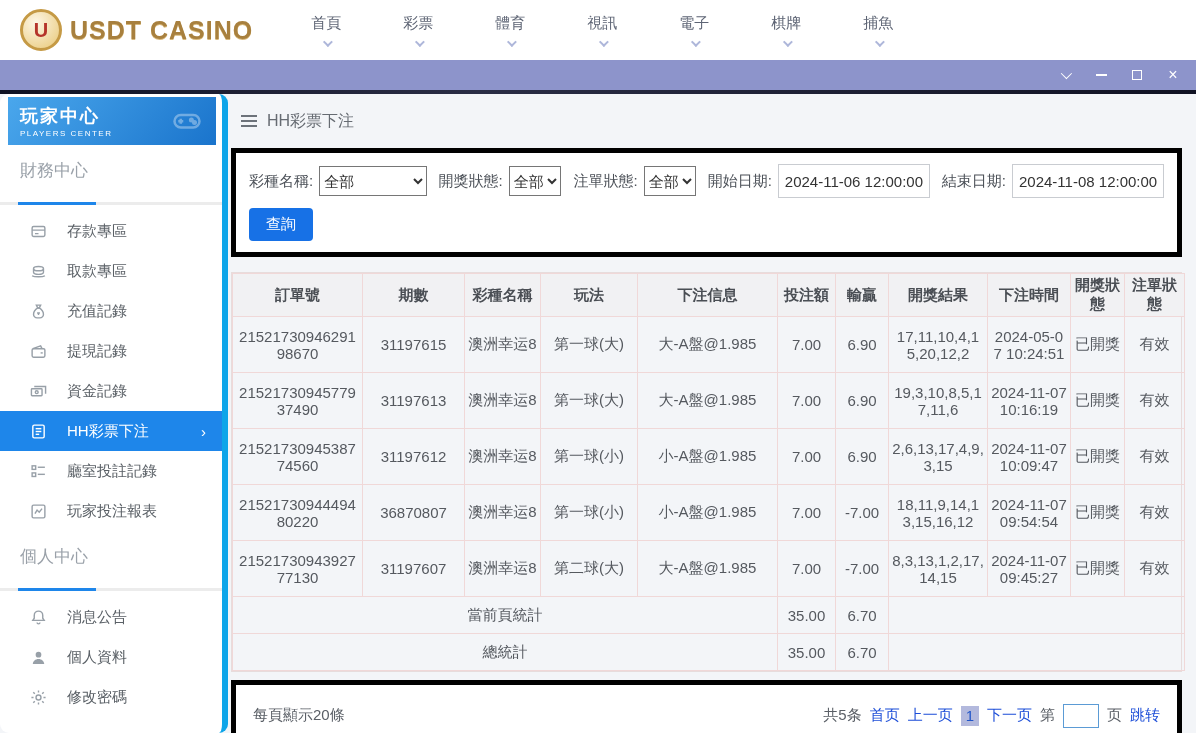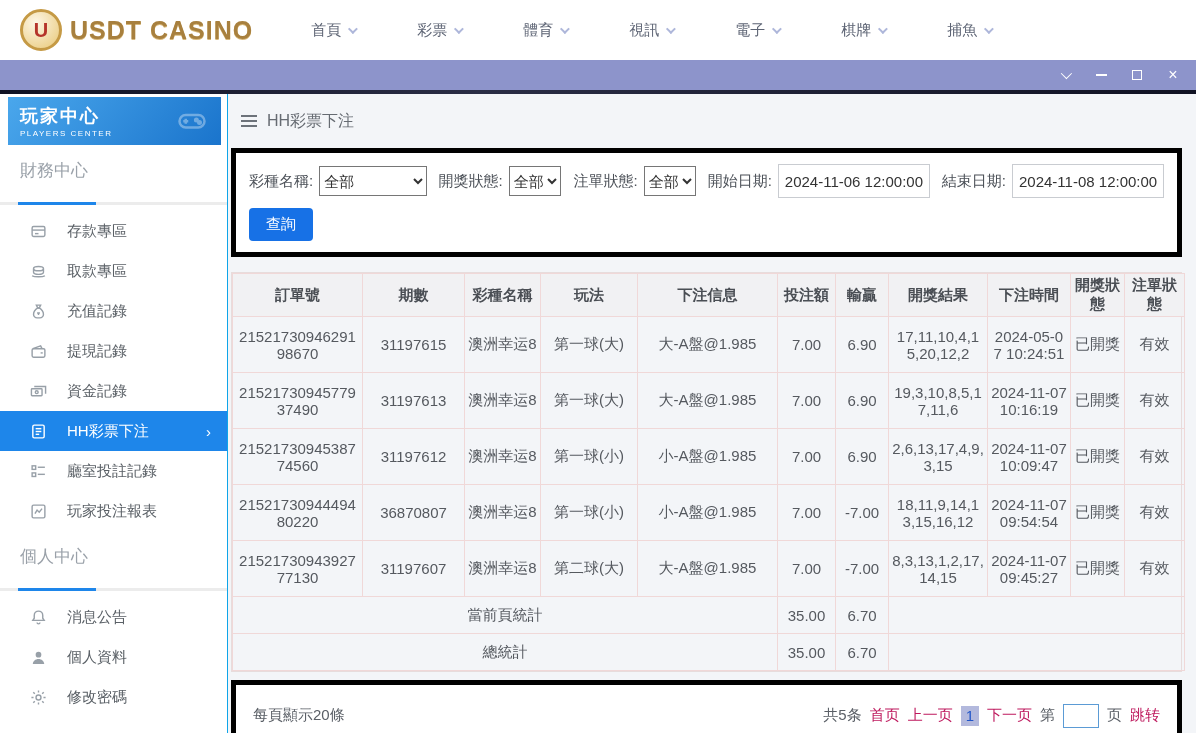--- a/index.html
+++ b/index.html
@@ -5,37 +5,37 @@
   * { margin:0; padding:0; box-sizing:border-box; }
   html,body { width:1196px; height:733px; overflow:hidden; font-family:"Liberation Sans","DejaVu Sans",sans-serif; }
   .app { width:1196px; height:733px; display:flex; flex-direction:column; background:#f3f5f8; }
 
   
   .topbar { height:60px; background:#fff; display:flex; align-items:center; padding:0 20px; flex:none; }
   .logo { display:flex; align-items:center; gap:8px; }
   .logo-badge { width:42px; height:42px; border-radius:50%; border:3px solid #c59a45; background:radial-gradient(circle at 35% 30%, #fdf6e4, #e8c878); color:#b5342a; font-weight:bold; font-size:20px; display:flex; align-items:center; justify-content:center; }
   .logo-text { font-size:25px; font-weight:bold; letter-spacing:1px; color:#a8803e; text-shadow:0 1px 0 #d8b87a; }
   .topnav { display:flex; align-items:center; margin-left:58px; gap:62px; }
-  .nav-item { display:flex; align-items:center; gap:7px; font-size:15px; color:#5d6474; cursor:pointer; }
+  .nav-item { display:flex; align-items:center; gap:7px; font-size:15px; color:#5d6474; cursor:pointer;flex-direction:column; }
   .chev { width:7px; height:7px; border-right:2px solid #aeb7da; border-bottom:2px solid #aeb7da; transform:rotate(45deg) translateY(-2px); }
 
   
   .titlebar { height:30px; background:#8d94cb; display:flex; align-items:center; justify-content:flex-end; gap:22px; padding-right:16px; flex:none; }
   .wc { width:14px; height:14px; display:flex; align-items:center; justify-content:center; cursor:pointer; }
   .wc-chev { width:8px; height:8px; border-right:1.5px solid #fff; border-bottom:1.5px solid #fff; transform:rotate(45deg) translateY(-2px); }
   .wc-min { width:11px; height:1.5px; background:#fff; }
   .wc-max { width:10px; height:10px; border:1.5px solid #fff; }
   .wc-close { color:#fff; font-size:16px; line-height:1; }
   .dark-strip { height:4px; background:linear-gradient(90deg,#101223,#2a2d45 40%,#101223); flex:none; }
 
   
   .body { flex:1; display:flex; min-height:0; }
 
   
-  .sidebar { width:228px; background:#fff; border-right:1px solid #0ea5e9; flex:none; overflow:hidden; }
+  .sidebar { width:228px; background:#fff; border-right:6px solid #0ea5e9; flex:none; overflow:hidden;border-radius:9px; }
   .sb-head { margin:3px 6px 0 8px; height:48px; background:linear-gradient(130deg,#4aa7ec,#1a74cc); color:#fff; padding:7px 12px; position:relative; }
   .sb-head-title { font-size:18px; font-weight:bold; letter-spacing:2px; }
   .sb-head-sub { font-size:8px; letter-spacing:1.5px; margin-top:1px; }
   .sb-head-icon { position:absolute; right:14px; top:8px; opacity:.35; color:#fff; }
   .sb-section-title { font-size:17px; color:#9aa1a9; padding:14px 0 20px 20px; }
   .sb-rule { height:3px; background:#ececec; margin:0 0 6px 0; position:relative; }
   .sb-rule::before { content:""; position:absolute; left:18px; top:0; width:78px; height:3px; background:#1e86ea; }
   .sb-item { height:40px; display:flex; align-items:center; gap:20px; padding-left:30px; font-size:15px; color:#5a6066; cursor:pointer; position:relative; }
   .sb-item .ic { color:#98a0a8; display:flex; }
   .sb-item.active { background:#1e86ea; color:#fff; }
@@ -62,21 +62,21 @@
   .table-card { margin-top:15px; flex:none; border:1px solid #e7dcdc; }
   table { width:100%; border-collapse:collapse; table-layout:fixed; }
   th, td { border:1px solid #f0d8d8; font-size:15px; color:#55595f; text-align:center; padding:2px 3px; word-break:break-all; }
   th { background:#f1f1f3; font-weight:bold; color:#4a4e54; height:43px; }
   tbody td { height:56px; }
   tr.summary td { height:37px; }
 
   
   .pager-card { margin-top:8px; height:71px; display:flex; align-items:center; justify-content:space-between; padding:0 17px; font-size:15px; color:#5a5f66; flex:none; }
   .pager-right { display:flex; align-items:center; gap:8px; }
-  .plink { color:#be185d; cursor:pointer; }
+  .plink { color:#1d4ed8; cursor:pointer; }
   .page-badge { background:#b3b9dd; color:#2055c8; padding:0 5px; line-height:20px; cursor:default; }
   .page-input { width:36px; height:24px; border:1px solid #5b9bd5; font-size:14px; text-align:center; }
 </style>
 </head>
 <body>
 
 <div class="app">
 
   <header class="topbar">
     <div class="logo">

